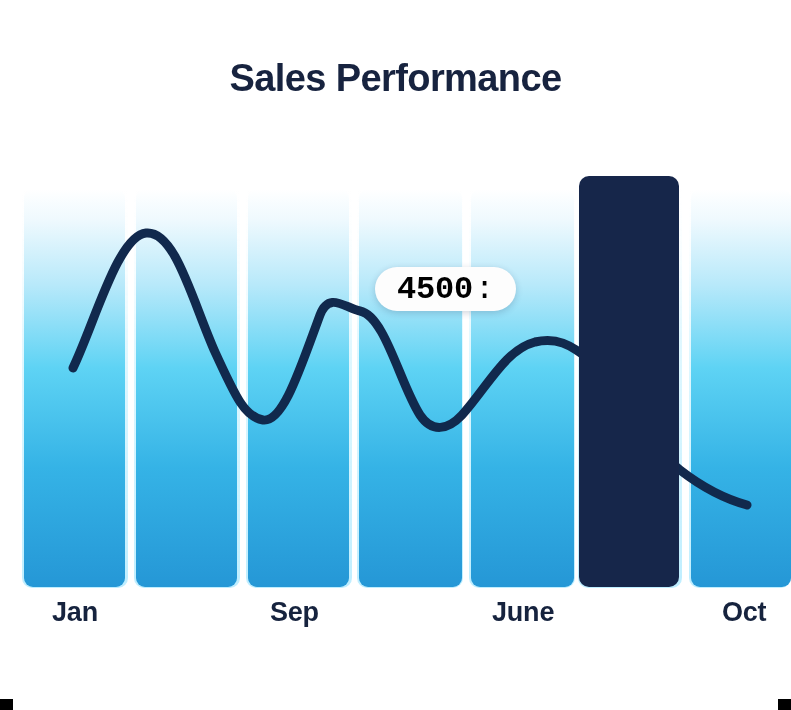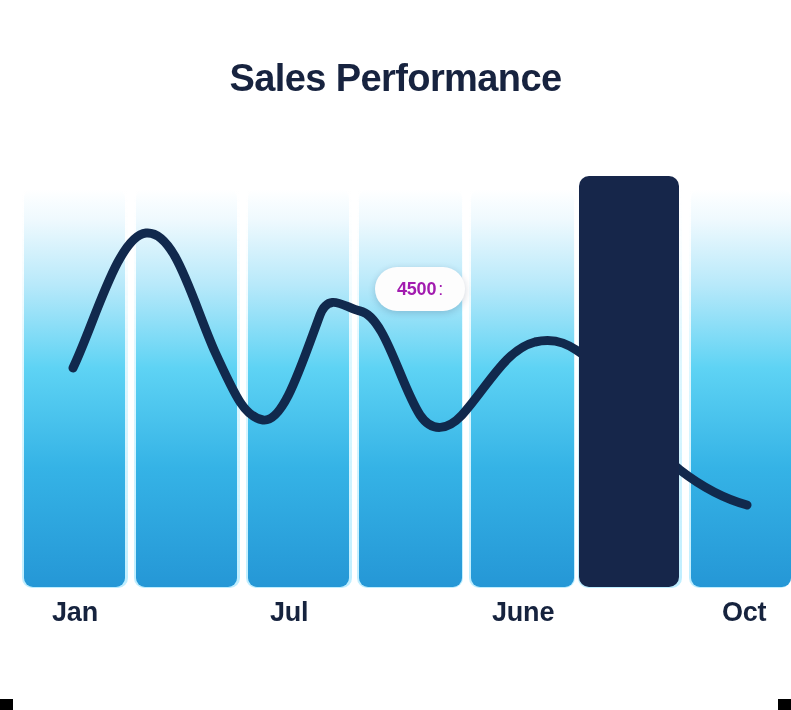--- a/index.html
+++ b/index.html
@@ -71,25 +71,25 @@
     position: absolute;
     left: 375px;
     top: 267px;
     height: 44px;
     display: flex;
     align-items: center;
     padding: 0 22px;
     background: #fdfdfd;
     border-radius: 22px;
     box-shadow: 0 2px 7px rgba(20,40,80,0.20);
-    font-size: 18px;
-    color: #a21caf;
+    font-size: 32px;
+    color: #000000;
     white-space: nowrap;
     letter-spacing: -0.2px;
-    font-family: Liberation Sans, sans-serif;
+    font-family: Liberation Mono, monospace;
   }
   #annotation .ann-value {
     font-weight: bold;
     margin-right: 2px;
   }
   #annotation .ann-text {
     font-weight: normal;
   }
 
   
@@ -170,21 +170,21 @@
     </svg>
   </div>
 
   <div id="annotation">
     <span class="ann-value">4500</span>
       <span class="ann-sep">: </span>
   </div>
 
   <div id="x-axis">
     <span class="x-tick-label" style="left:52px;">Jan</span>
-    <span class="x-tick-label" style="left:270px;">Jul</span>
+    <span class="x-tick-label" style="left:270px;">Sep</span>
     <span class="x-tick-label" style="left:492px;">June</span>
     <span class="x-tick-label" style="left:722px;">Oct</span>
   </div>
 
   <div class="corner-mark" id="corner-mark-left"></div>
   <div class="corner-mark" id="corner-mark-right"></div>
 
 </div>
 
 </body></html>

